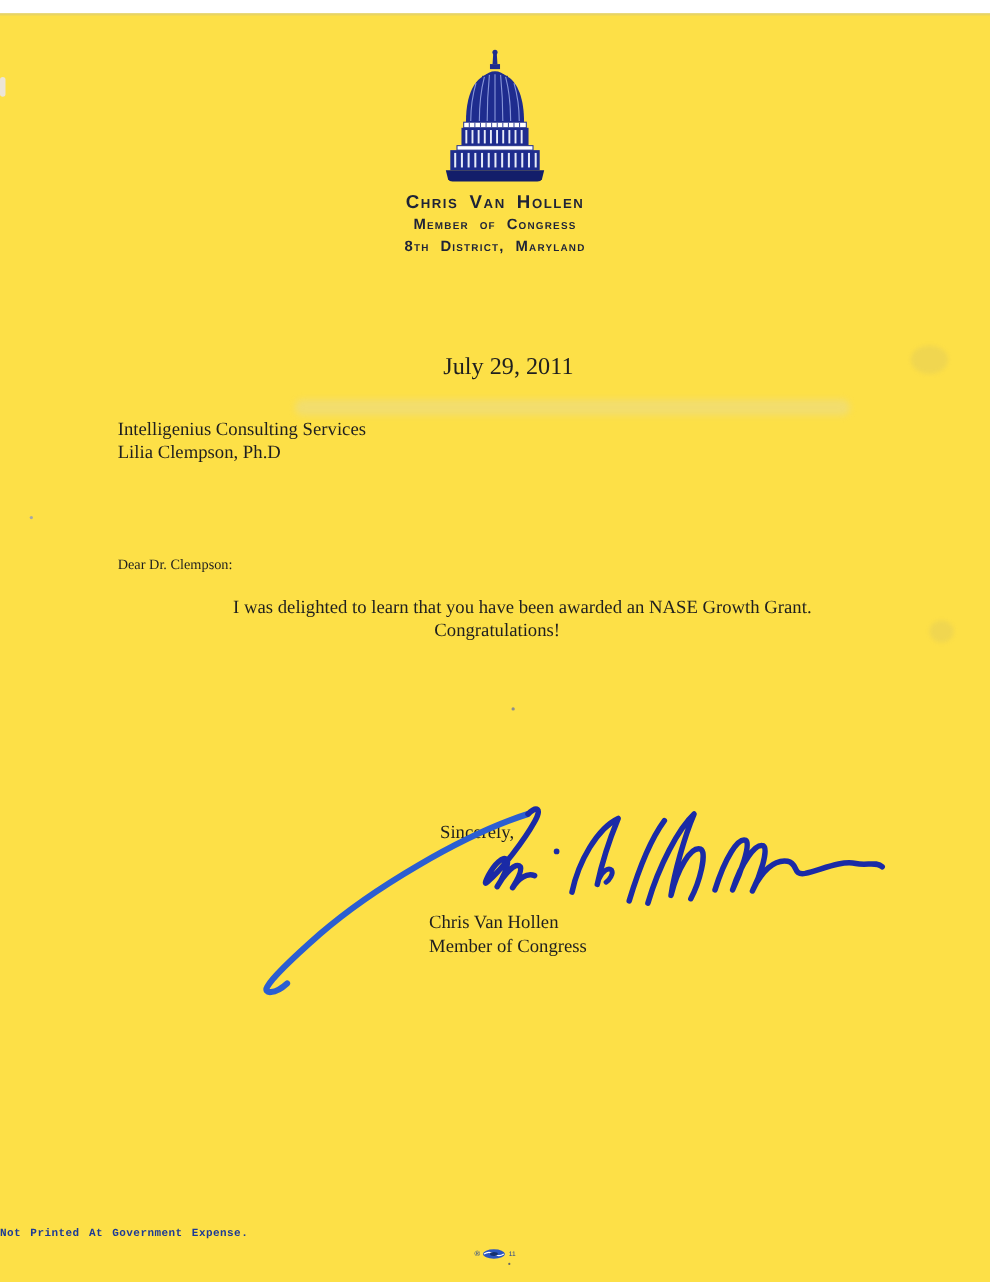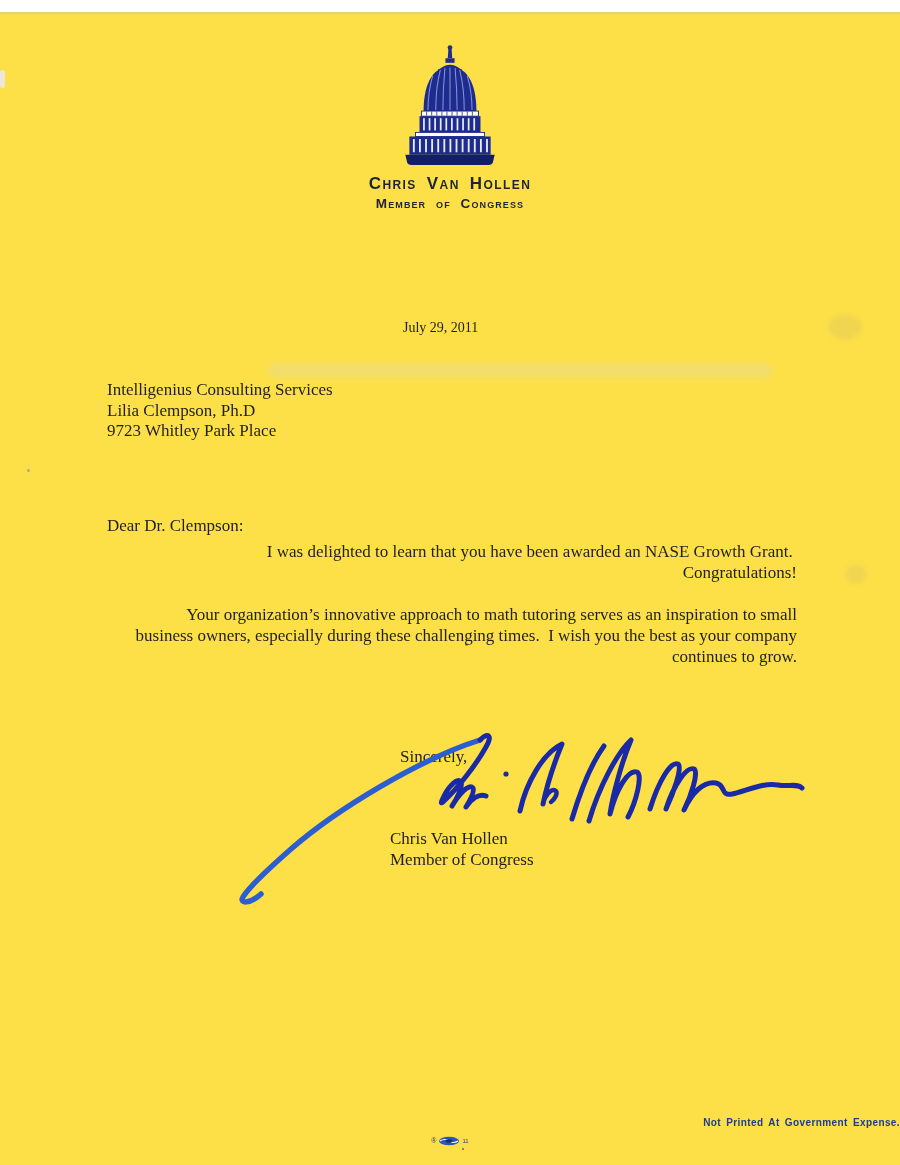--- a/index.html
+++ b/index.html
@@ -24,33 +24,33 @@
   .edge-beige{position:absolute;left:0;top:58px;width:5px;height:18px;background:#ece5d8;border-radius:3px;}
 
   
   .letterhead{position:absolute;top:30px;left:0;width:100%;text-align:center;
     font-family:"Liberation Sans", sans-serif;color:#1e2337;}
   .dome{display:block;margin:0 auto 6px auto;}
   .lh-name{font-size:17px;font-weight:bold;font-variant:small-caps;letter-spacing:1.4px;word-spacing:4px;line-height:18px;}
   .lh-sub{font-size:13.5px;font-weight:bold;font-variant:small-caps;letter-spacing:1.1px;word-spacing:5px;line-height:18px;margin-top:2px;}
 
   
-  .date{position:absolute;left:403px;top:308px;font-size:14px;}
+  .date{position:absolute;left:403px;top:308px;font-size:22px;}
   .recipient{position:absolute;left:107px;top:368px;font-size:17px;line-height:20.5px;}
-  .salutation{position:absolute;left:107px;top:504px;font-size:17px;}
-  .body{position:absolute;left:107px;top:529px;width:690px;font-size:17px;line-height:21px;text-align:right;}
+  .salutation{position:absolute;left:107px;top:493px;font-size:13px;}
+  .body{position:absolute;left:107px;top:529px;width:690px;font-size:17px;line-height:21px;text-align:center;}
   .body p{margin:0 0 21px 0;text-indent:50px;}
 
   .valediction{position:absolute;left:400px;top:735px;font-size:17px;z-index:1;}
   .signature-svg{position:absolute;left:225px;top:702px;z-index:2;}
   .signer{position:absolute;left:390px;top:816px;font-size:17px;line-height:21px;z-index:1;}
 
   
-  .footer-note{position:absolute;left:0;top:1105px;width:100%;text-align:right;
-    font-family:Liberation Sans, sans-serif;font-size:10px;font-weight:bold;
+  .footer-note{position:absolute;left:0;top:1105px;width:100%;text-align:left;
+    font-family:Liberation Mono, monospace;font-size:10px;font-weight:bold;
     letter-spacing:.4px;word-spacing:2px;color:#1c3a96;}
   .union-bug{position:absolute;left:0;top:1119px;width:100%;text-align:center;
     font-family:"Liberation Sans", sans-serif;color:#23418f;}
   .union-bug .bug-r{font-size:7px;vertical-align:2px;}
   .union-bug .bug-11{font-size:6px;vertical-align:2px;}
   .union-bug svg{vertical-align:middle;}
 </style>
 </head>
 <body>
 
@@ -134,35 +134,34 @@
         <rect x="66.5" y="95.5" width="1.8" height="13"></rect>
           <rect x="72.5" y="95.5" width="1.8" height="13"></rect>
         <rect x="78.5" y="95.5" width="1.8" height="13"></rect>
           <rect x="84.5" y="95.5" width="1.8" height="13"></rect>
         <rect x="90.5" y="95.5" width="1.8" height="13"></rect>
       </g>
       <path d="M11,111 H99 L97,119 Q96,121 93,121 H17 Q14,121 13,119 Z" fill="#131e6a"></path>
     </svg>
     <div class="lh-name">Chris Van Hollen</div>
     <div class="lh-sub">Member of Congress</div>
+    <div class="lh-sub">8th District, Maryland</div>
   </header>
 
   <div class="date">July 29, 2011</div>
 
   <div class="recipient">
     <div>Intelligenius Consulting Services</div>
     <div>Lilia Clempson, Ph.D</div>
-    <div>9723 Whitley Park Place</div>
   </div>
 
   <div class="salutation">Dear Dr. Clempson:</div>
 
   <div class="body">
     <p>I was delighted to learn that you have been awarded an NASE Growth Grant.&nbsp; Congratulations!</p>
-    <p>Your organization’s innovative approach to math tutoring serves as an inspiration to small business owners, especially during these challenging times.&nbsp; I wish you the best as your company continues to grow.</p>
   </div>
 
   <div class="valediction">Sincerely,</div>
 
   <svg class="signature-svg" width="592" height="200" viewBox="225 702 592 200" fill="none" stroke-linecap="round" stroke-linejoin="round">
     <path d="M480,728 C420,747 337,797 291,837 C266,859 248,876 243,885 C239,892 250,892 261,882" stroke="#2b5ed1" stroke-width="5.5"></path>
     <path d="M480,728 C488,720 493,723 486,735 C476,753 457,777 444,789 C440,793 441,790 444,784 C449,774 458,765 461,770 C463,775 456,788 452,794 C459,782 469,771 473,776 C475,780 469,790 466,795 C471,787 479,781 486,784" stroke="#1a2aa6" stroke-width="5"></path>
     <circle cx="506" cy="762" r="2.6" fill="#1a2aa6" stroke="none"></circle>
     <path d="M520,799 C526,771 543,741 562,732 C555,749 547,773 543,792" stroke="#1a2aa6" stroke-width="5"></path>
     <path d="M545,786 C548,780 553,776 556,779 C558,782 554,788 551,790" stroke="#1a2aa6" stroke-width="4.5"></path>

